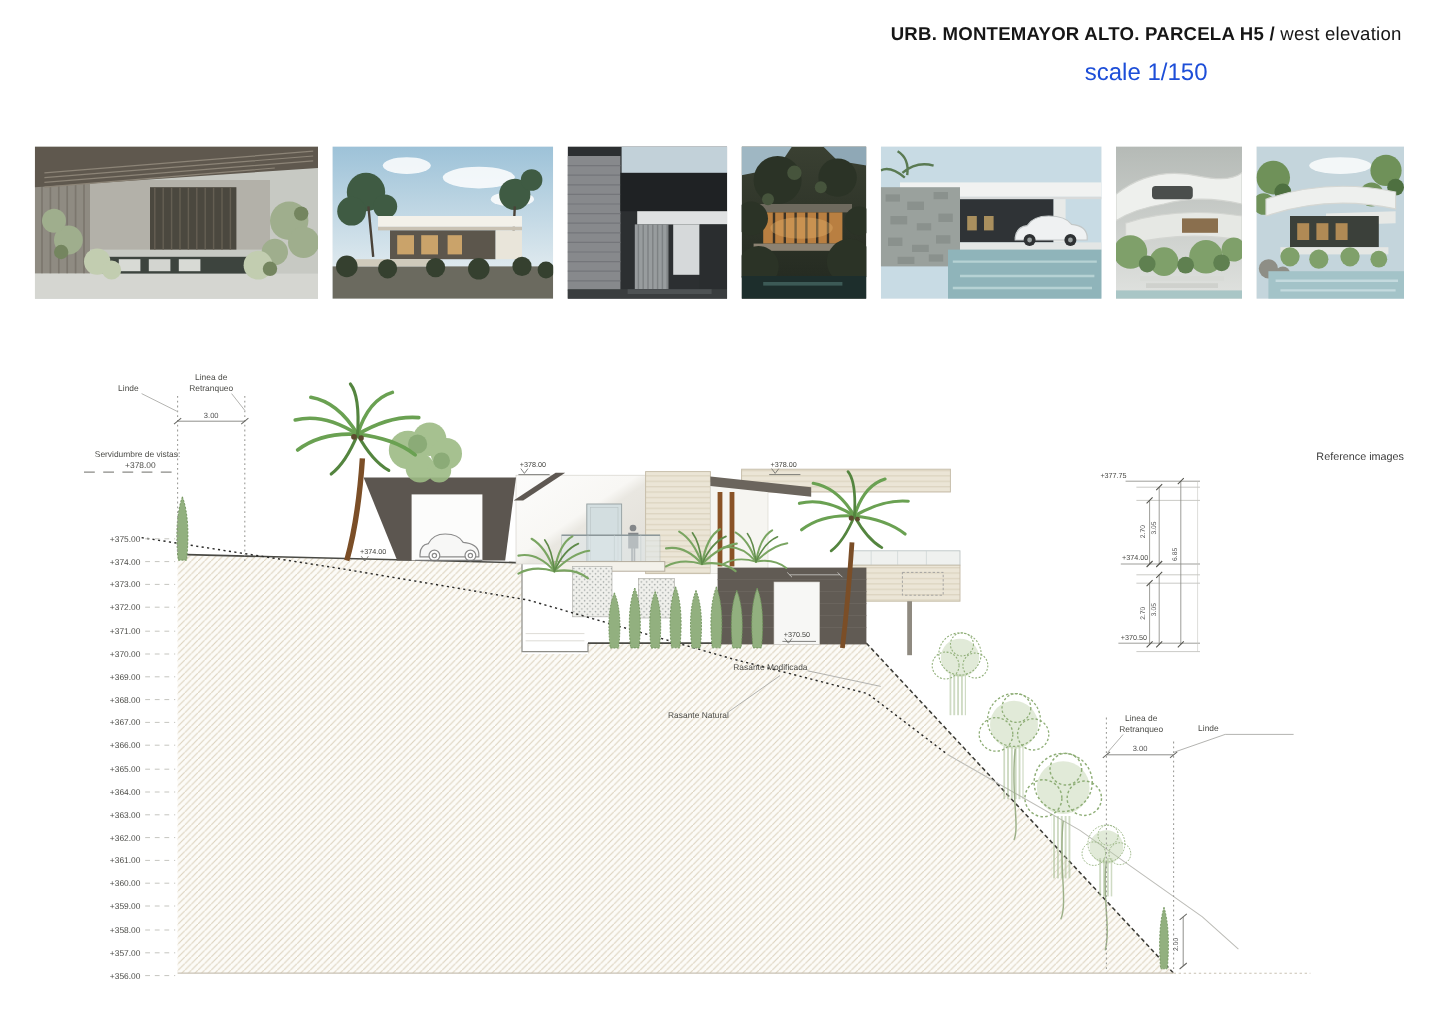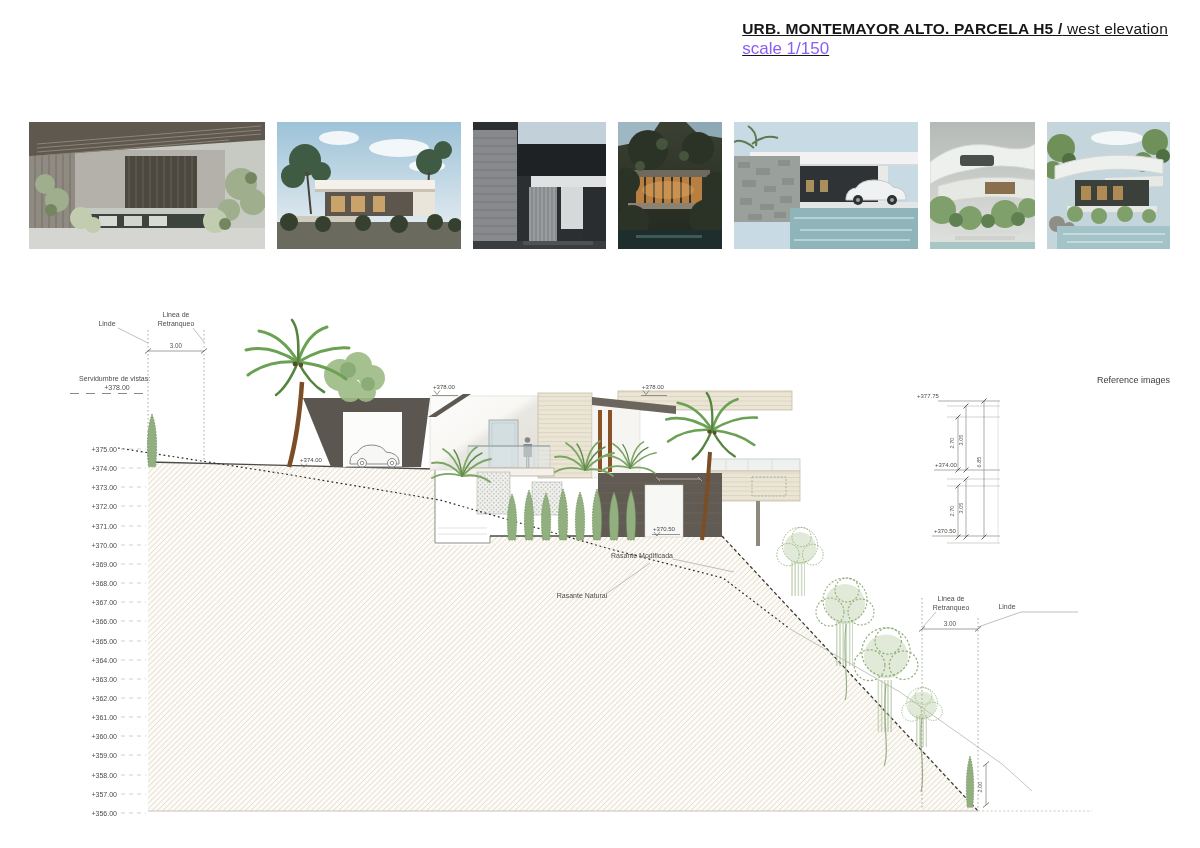--- a/index.html
+++ b/index.html
@@ -1,21 +1,21 @@
 <!DOCTYPE html>
 <html><head>
 <meta charset="utf-8">
 <style>
   html,body{margin:0;padding:0;background:#ffffff;}
   .page{position:relative;width:1200px;height:848px;background:#fff;overflow:hidden;
         font-family:"Liberation Sans",sans-serif;}
-  .title-block{position:absolute;top:20px;right:32px;text-align:left;color:#161616;text-decoration:underline;}
+  .title-block{position:absolute;top:20px;right:32px;text-align:center;color:#161616;}
   .title-line1{font-size:15.5px;letter-spacing:.2px;}
   .title-line1 .bold{font-weight:700;}
-  .title-line2{font-size:17px;margin-top:1px;color:#8b5cf6;}
+  .title-line2{font-size:20px;margin-top:12px;color:#1d4ed8;}
   .refs{position:absolute;left:0;top:122px;width:1200px;height:127px;}
   .ref{position:absolute;top:0;height:127px;margin:0;box-shadow:0 0 0 1px rgba(0,0,0,.04) inset;}
   .ref svg{display:block;width:100%;height:100%;}
   .ref-caption{position:absolute;top:253px;right:30px;font-size:9px;color:#3c3c3c;margin-left:17px;}
   svg.drawing{position:absolute;left:0;top:0;}
   svg text{font-family:"Liberation Sans",sans-serif;fill:#4c4c48;}
   text.lvl{font-size:7px;text-anchor:end;}
   text.lab{font-size:7px;}
   text.labm{font-size:7px;text-anchor:middle;}
   text.dim{font-size:6.3px;text-anchor:middle;fill:#555;}

